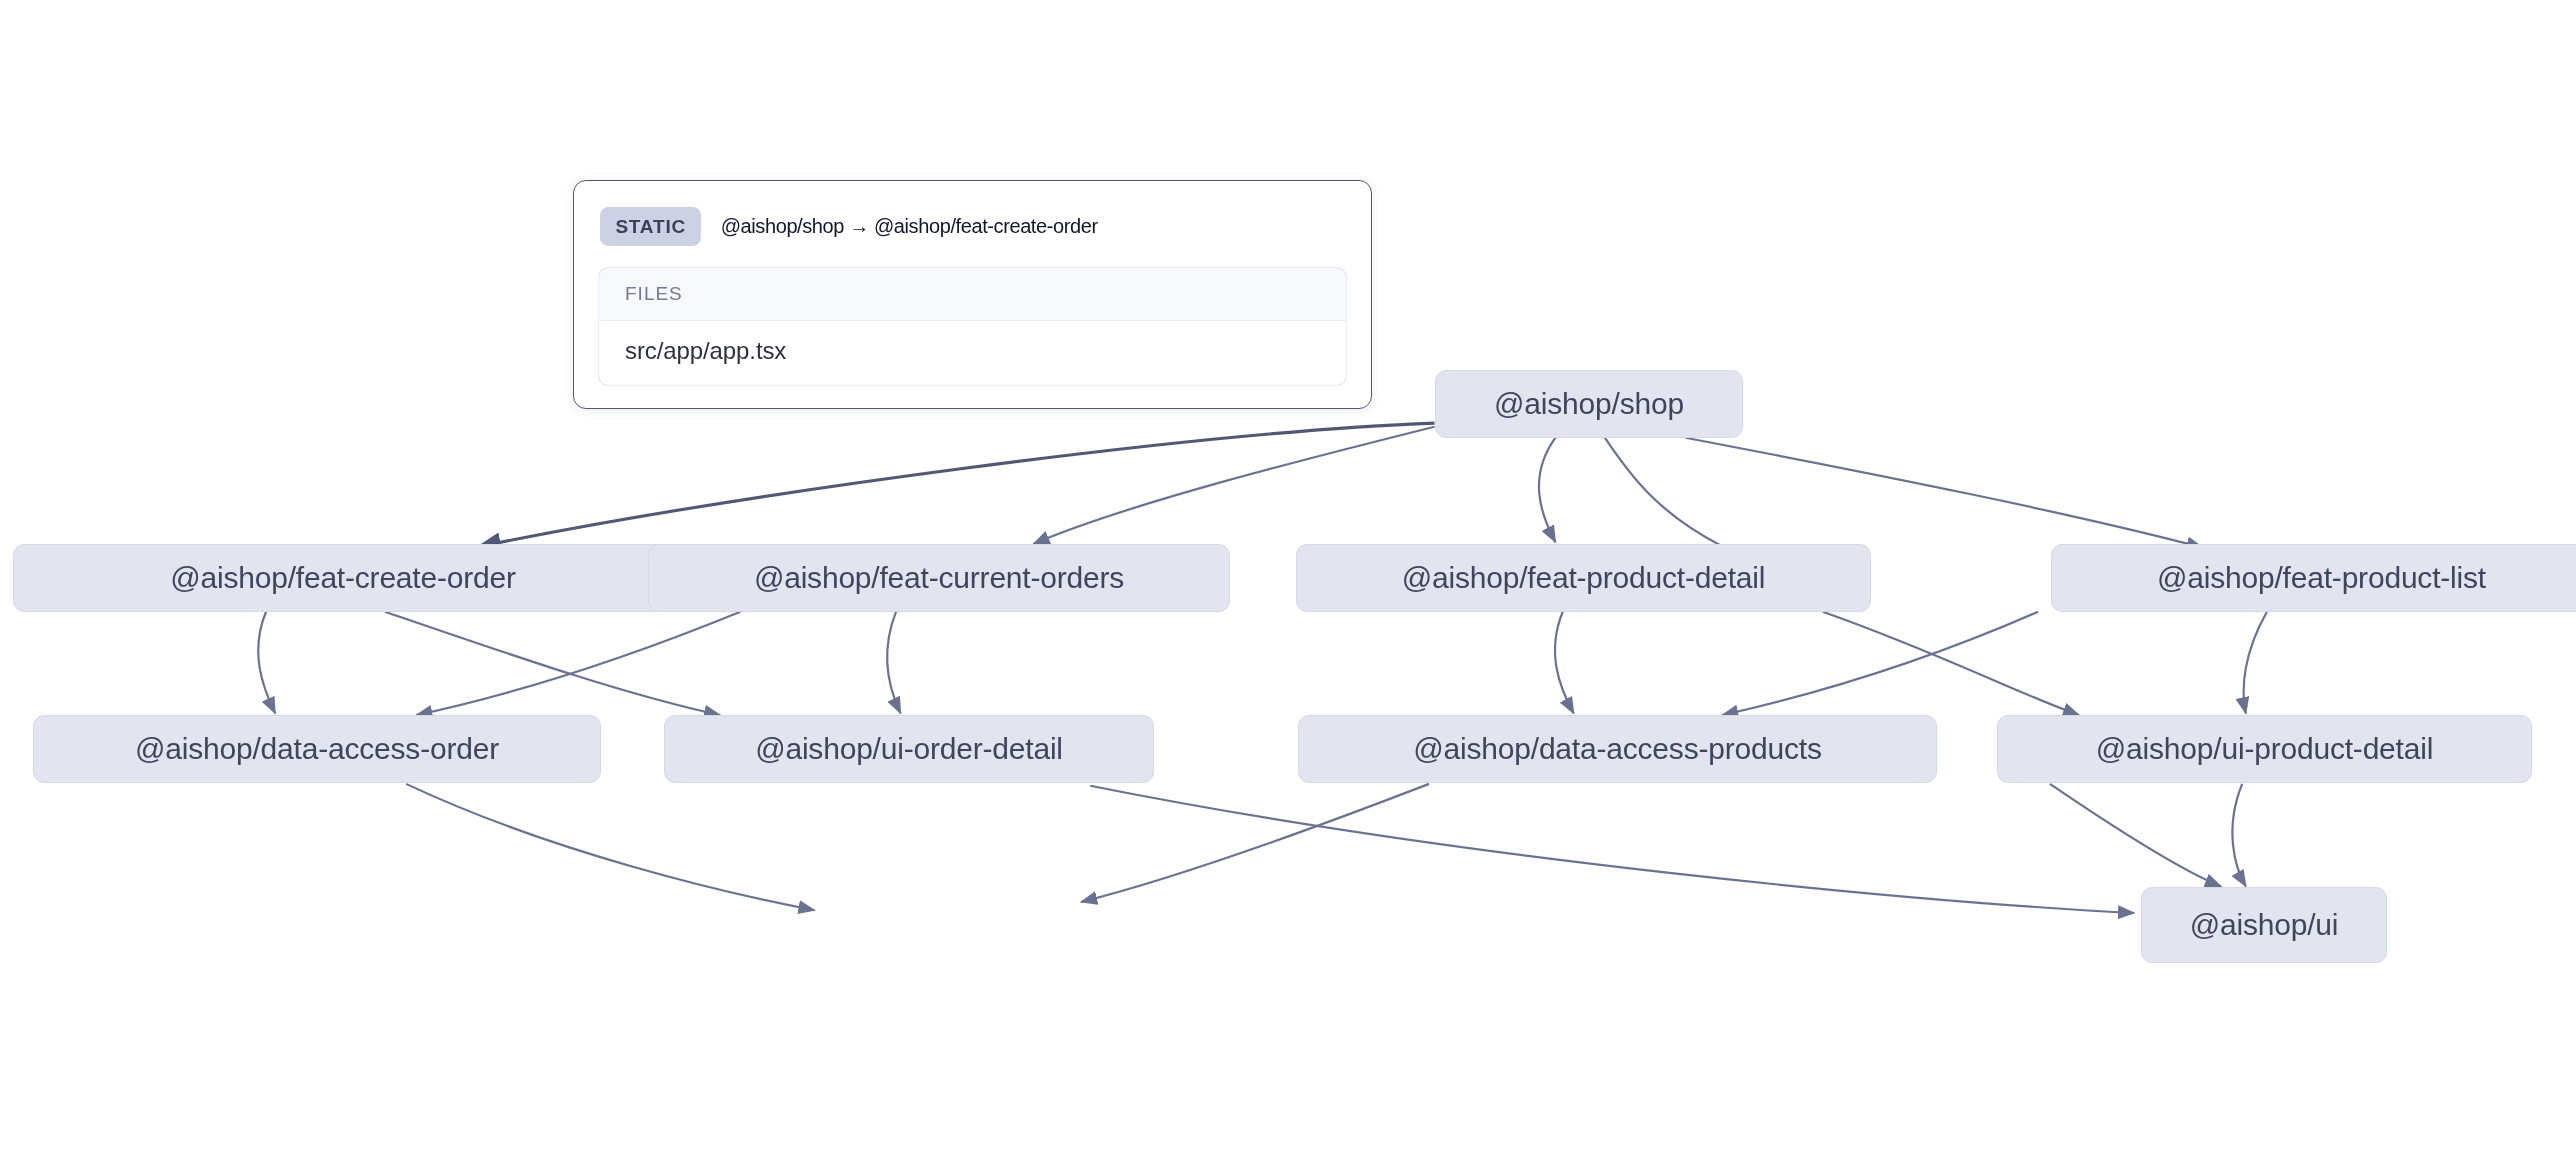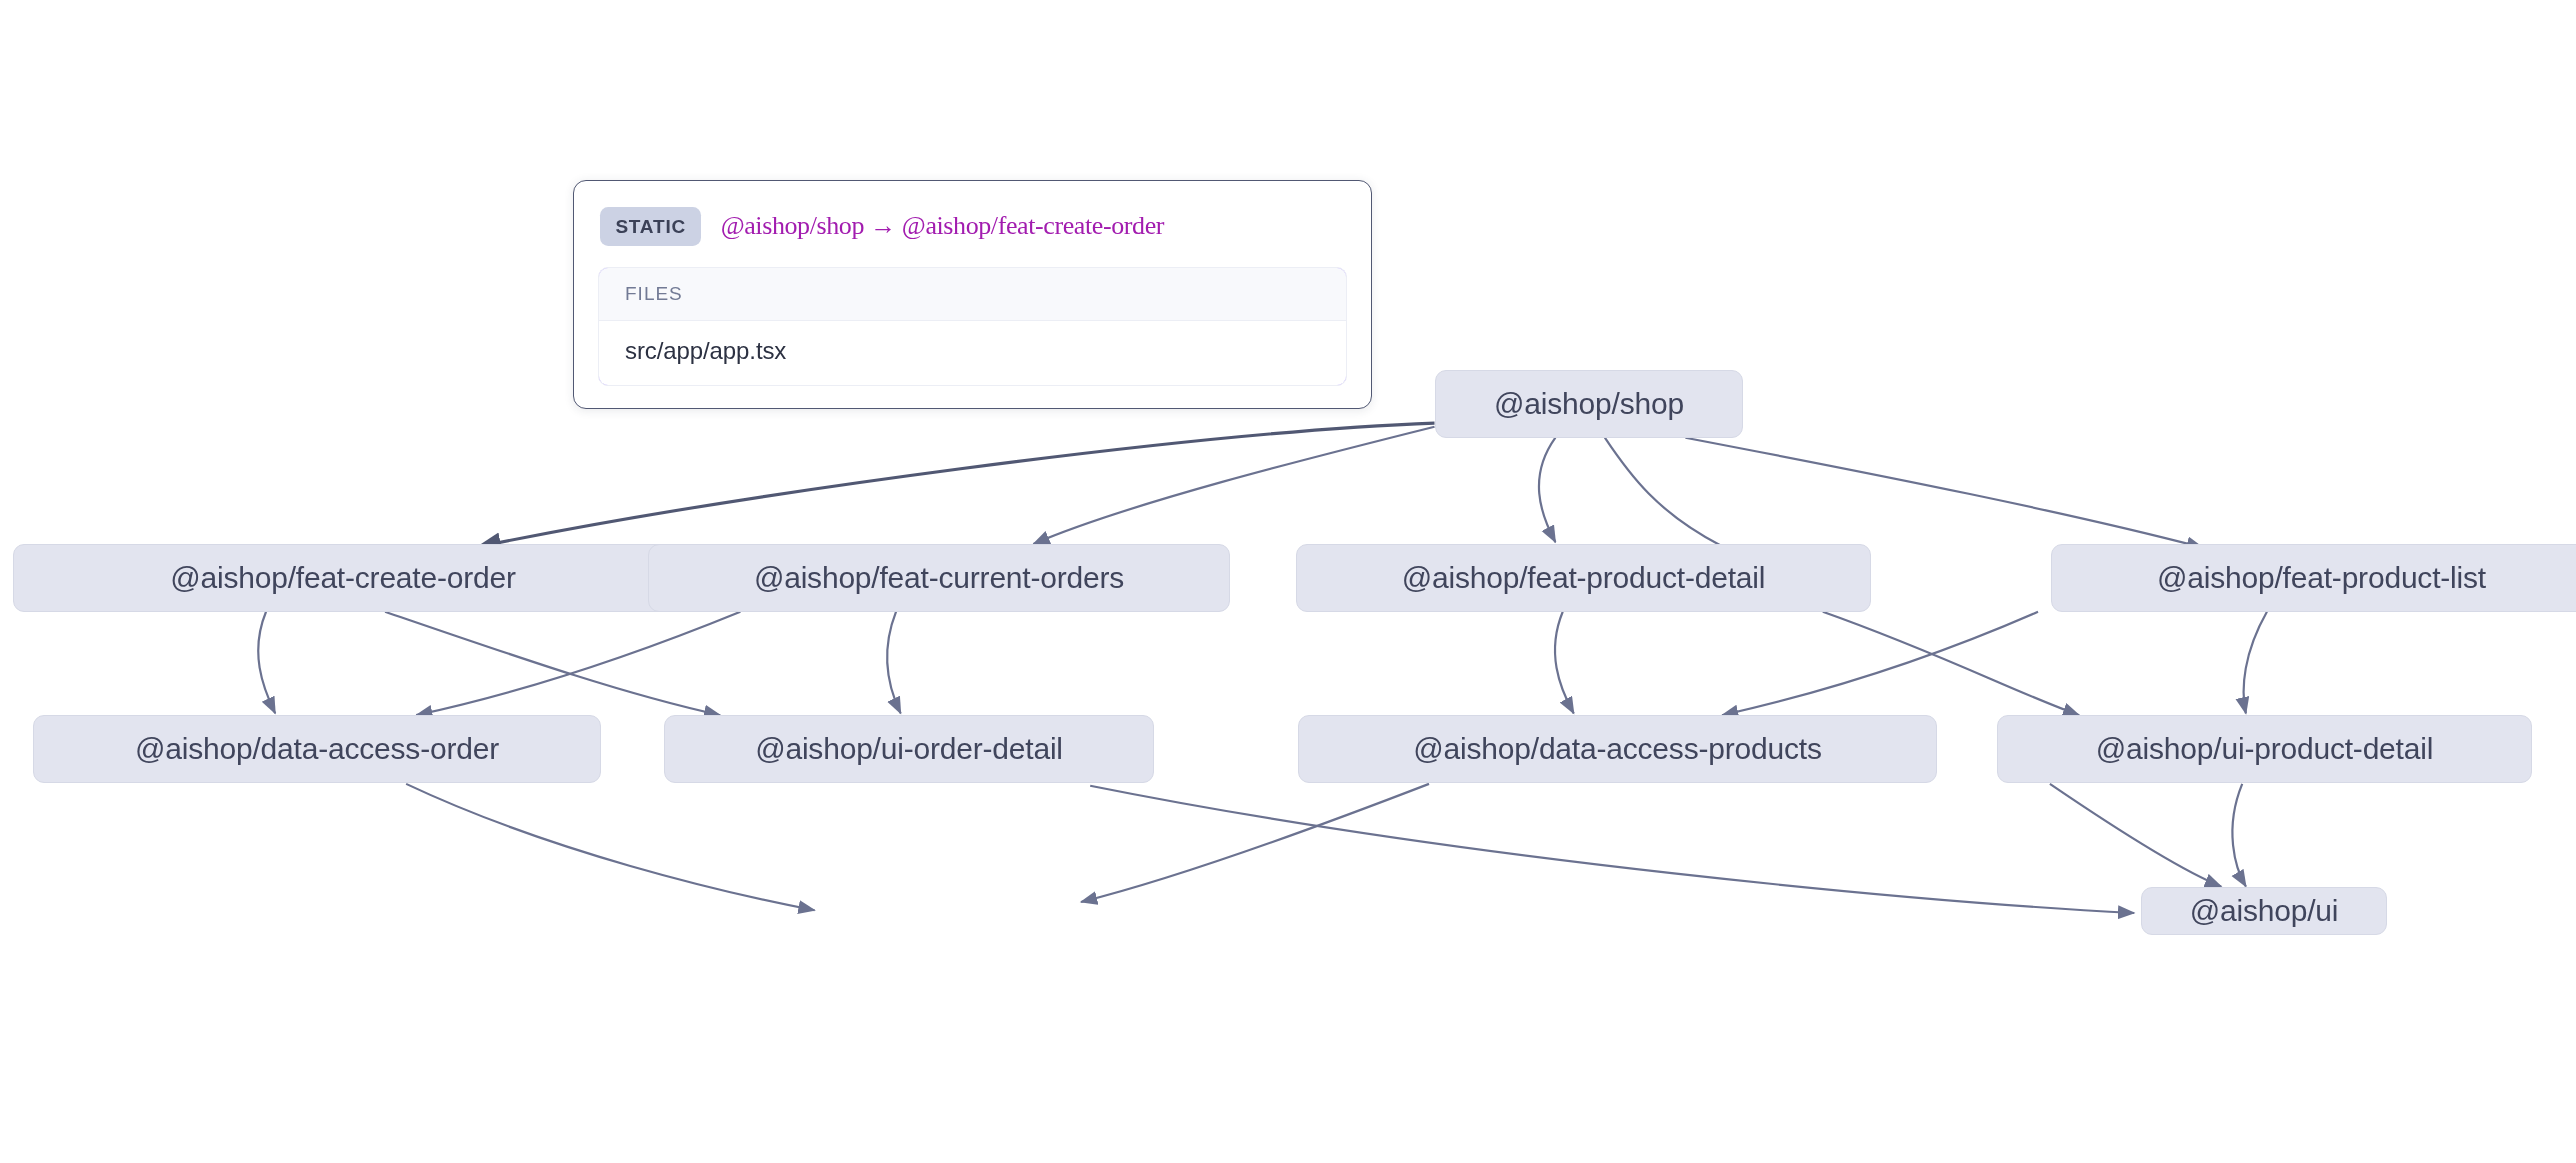--- a/index.html
+++ b/index.html
@@ -77,23 +77,23 @@
     color: #3b4157;
     font-size: 19px;
     font-weight: bold;
     letter-spacing: 0.8px;
     border-radius: 8.2px;
     padding: 10px 14.7px 10px 15.6px;
     line-height: 1;
   }
 
   #detail-path {
-    font-family: Liberation Serif, serif;
-    font-size: 26px;
-    color: #a21caf;
+    font-family: Liberation Sans, sans-serif;
+    font-size: 20px;
+    color: #0f172a;
     letter-spacing: -0.4px;
     white-space: nowrap;
   }
 
   #files-panel {
     margin-top: 20px;
     border: 0.9px solid #eceef5;
     border-radius: 10px;
     overflow: hidden;
     background: #c4b5fd;
@@ -201,21 +201,21 @@
 
   <div class="node" style="left:1298px; top:715px; width:639px; height:68px;">
     <span>@aishop/data-access-products</span>
   </div>
 
   <div class="node" style="left:1997px; top:715px; width:535px; height:68px;">
     <span>@aishop/ui-product-detail</span>
   </div>
 
 
-  <div class="node" style="left:2141px; top:887px; width:246px; height:48px;">
+  <div class="node" style="left:2141px; top:887px; width:246px; height:76px;">
     <span>@aishop/ui</span>
   </div>
 
   <div id="detail-card">
     <div id="detail-head">
       <span id="detail-badge">STATIC</span>
       <span id="detail-path">@aishop/shop → @aishop/feat-create-order</span>
     </div>
     <div id="files-panel">
       <div id="files-header">FILES</div>

